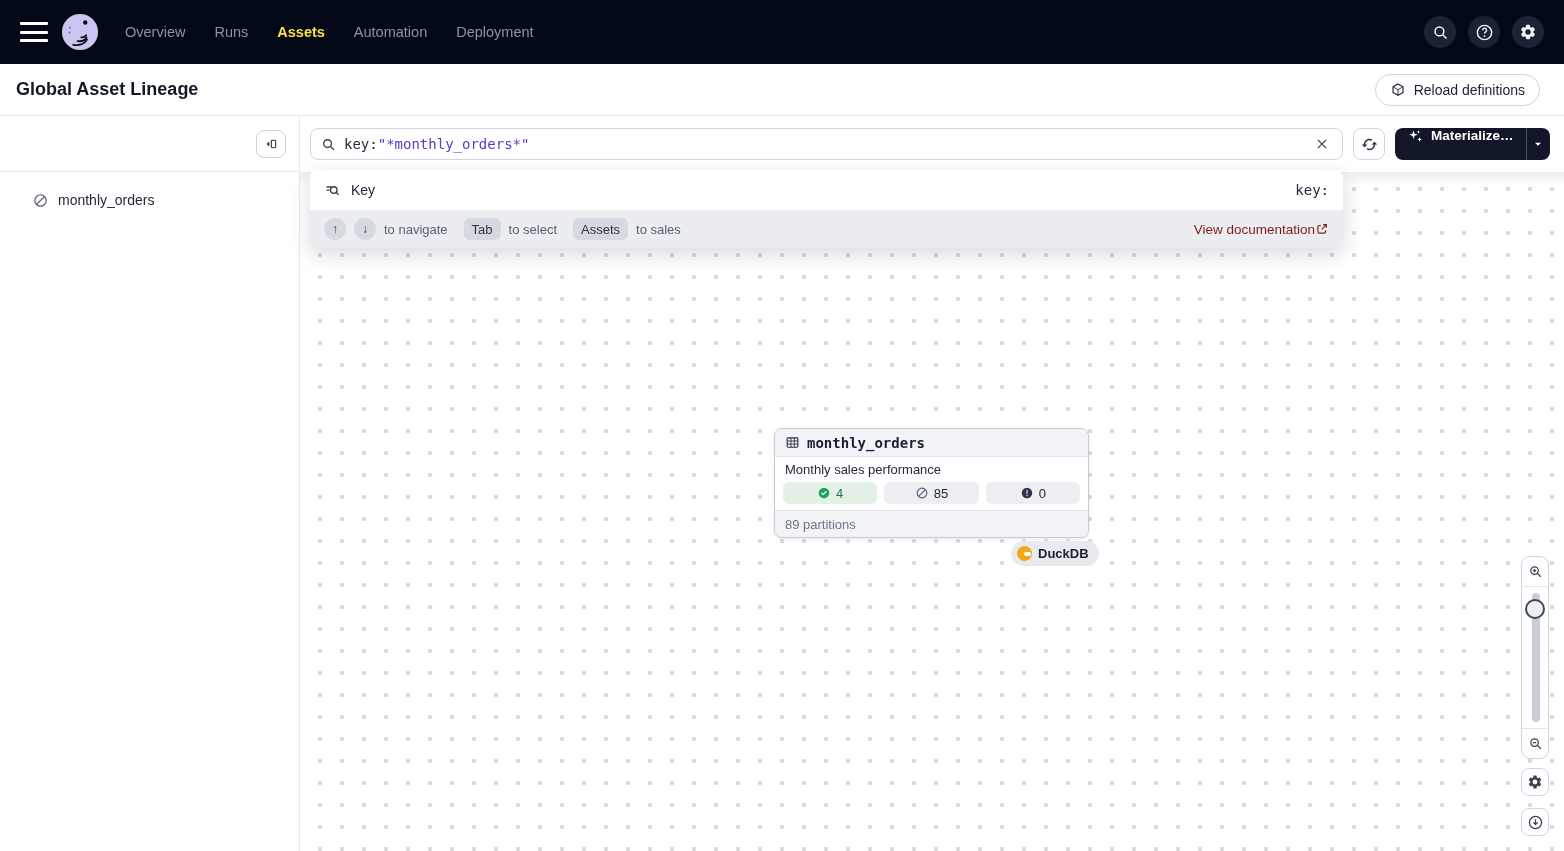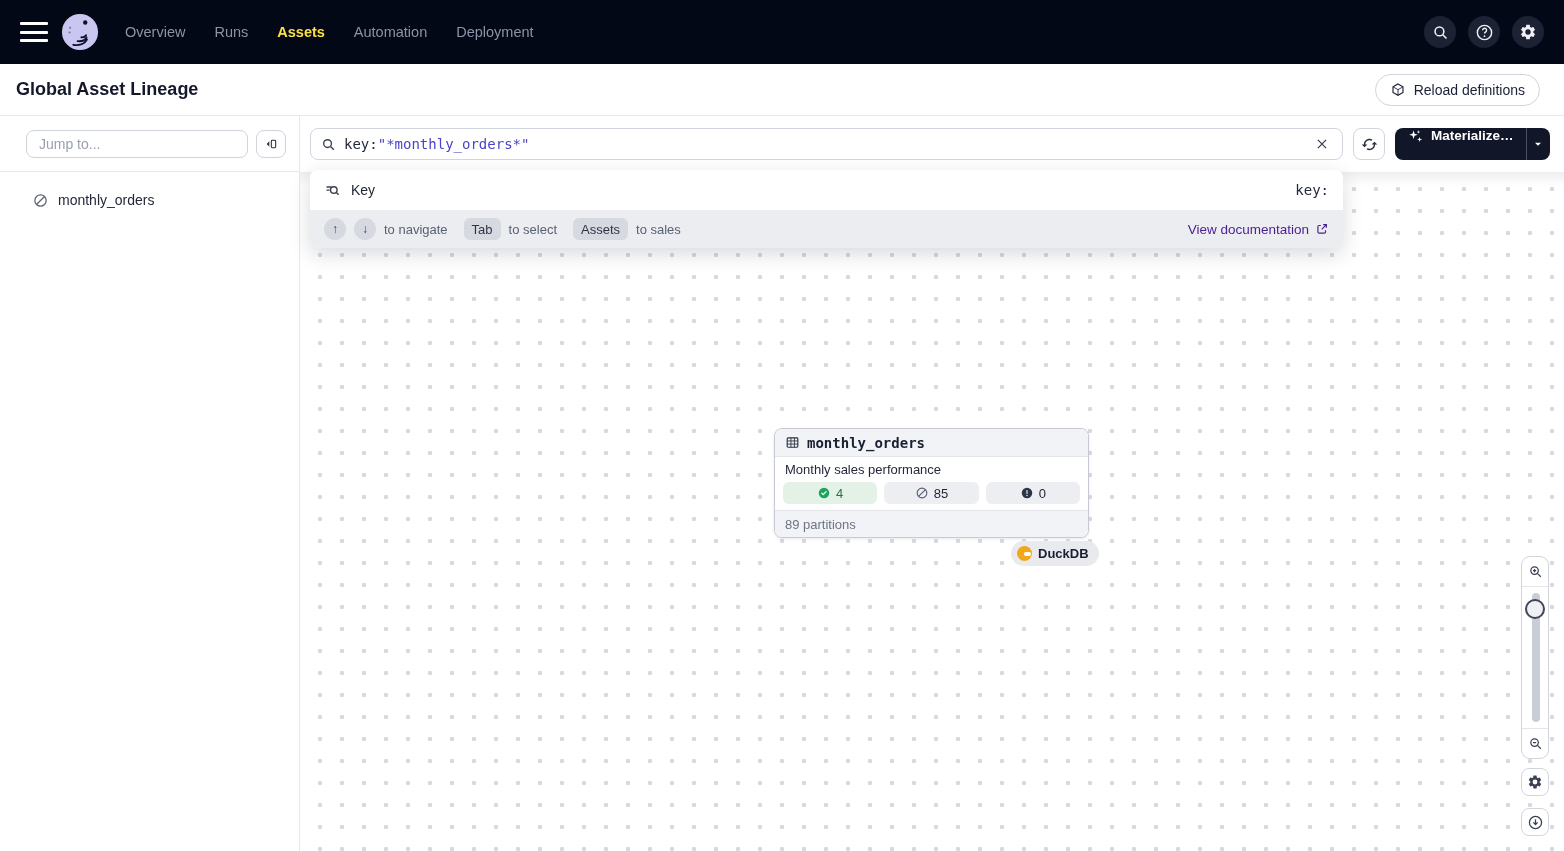--- a/index.html
+++ b/index.html
@@ -78,22 +78,22 @@
     cursor:pointer; background:#fff; color:#3a4152; }
   .dd-label { font-size:14px; color:#232838; }
   .dd-hint { margin-left:auto; font-size:14px; color:#252a3d; }
   .dd-footer { height:38px; background:#ebedf1; display:flex; align-items:center;
     gap:8px; padding:0 14px; }
   .key-chip-circle { width:22px; height:22px; border-radius:50%; background:#d6d9e0;
     color:#3b4257; font-size:12px; display:flex; align-items:center; justify-content:center; }
   .key-chip-rect { height:22px; padding:0 8px; border-radius:6px; background:#d6d9e0;
     color:#2f3547; font-size:13px; display:flex; align-items:center; }
   .dd-footer-text { font-size:13px; color:#5a6073; margin-right:8px; }
-  .docs-link { margin-left:auto; display:flex; align-items:center; gap:6px;
-    color:#4c1d95; font-size:13.5px; cursor:pointer; }
+  .docs-link { margin-left:auto; display:flex; align-items:center; gap:0;
+    color:#7f1d1d; font-size:13.5px; cursor:pointer; }
 
   
   .asset-node { position:absolute; left:474px; top:312px; width:315px; background:#fff;
     border:1px solid #c7cad2; border-radius:8px; box-shadow:0 1px 3px rgba(20,25,45,0.10);
     cursor:pointer; }
   .node-header { height:28px; background:#f2f3f6; border-bottom:1px solid #e3e5ea;
     border-radius:7px 7px 0 0; display:flex; align-items:center; gap:7px; padding:0 10px;
     color:#2a3040; }
   .node-name { font-size:14px; font-weight:700; color:#1a2033; }
   .node-body { padding:4px 8px 6px 8px; }
@@ -187,21 +187,20 @@
       <svg width="16" height="16" viewBox="0 0 24 24" fill="none" stroke="currentColor" stroke-width="1.7">
           <path d="M12 3l7.5 4.3v8.4L12 20l-7.5-4.3V7.3L12 3z"></path>
           <path d="M12 11.5L4.8 7.4M12 11.5l7.2-4.1M12 11.5V20" stroke-width="1.3"></path>
         </svg>
       <span>Reload definitions</span>
     </button>
   </div>
 
   <div id="sidebar">
     <div class="sidebar-toolbar">
-      <input class="jump-input" placeholder="Jump to..." style="">
       <div class="collapse-btn">
         <svg width="16" height="16" viewBox="0 0 24 24">
             <path d="M9.5 8L5.5 12l4 4z" fill="currentColor"></path>
             <rect x="12.5" y="6.5" width="6.5" height="11" rx="1.4" fill="none" stroke="currentColor" stroke-width="1.6"></rect>
           </svg>
       </div>
     </div>
     <div class="sidebar-item">
       <svg width="17" height="17" viewBox="0 0 24 24" fill="none" stroke="currentColor" stroke-width="1.8">
           <circle cx="12" cy="12" r="8"></circle>

